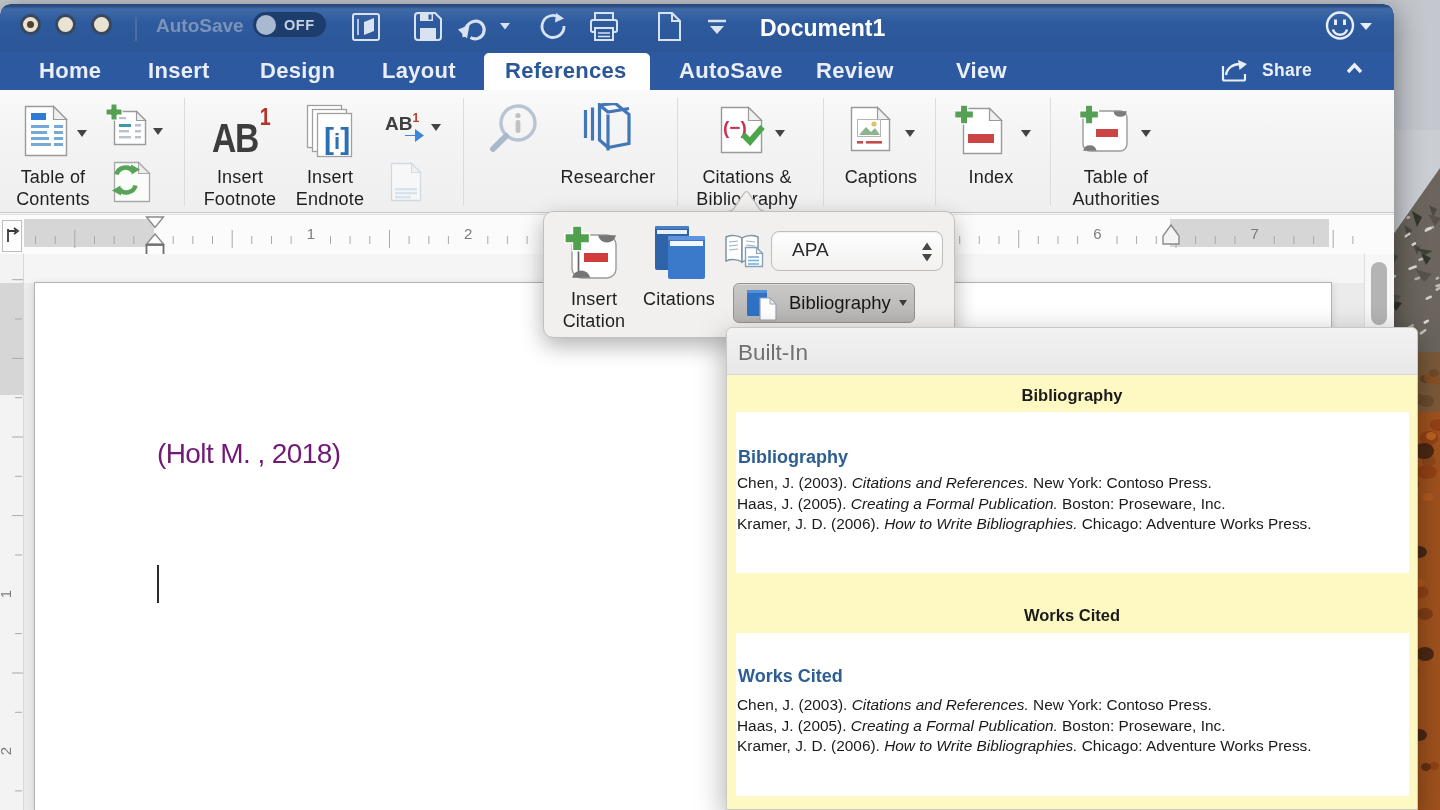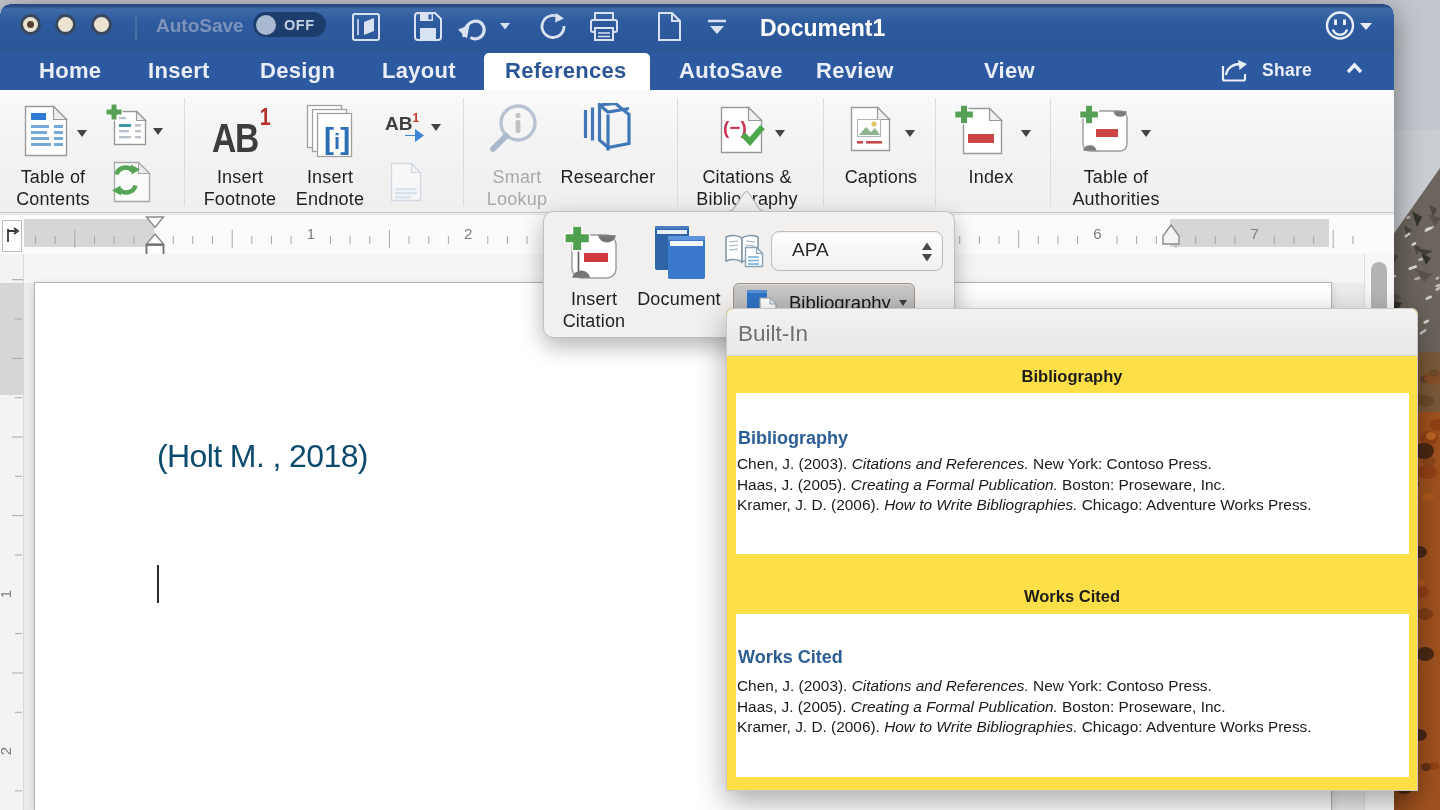--- a/index.html
+++ b/index.html
@@ -34,21 +34,21 @@
   #rulerH { left:0; top:210px; width:1394px; height:40px; background:#fbfbfb;
     border-top:1px solid #e2e1e1; }
   
   #docarea { left:0; top:250px; width:1394px; height:556px; background:#ecebeb; }
   #page { position:absolute; left:34px; top:28px; width:1298px; height:528px;
     background:#fff; border:1px solid #b3b2b2; border-bottom:none;
     box-shadow:0 2px 8px rgba(0,0,0,.12); }
   
   #popup1 { left:543px; top:211px; width:412px; height:127px; background:#f1f0ef;
     border:1px solid #c2c0be; border-radius:10px; box-shadow:0 8px 22px rgba(0,0,0,.3); }
-  #menu { left:726px; top:308px; width:692px; height:483px; background:#fde047;
+  #menu { left:726px; top:327px; width:692px; height:483px; background:#fef9c3;
     border:1px solid #c8c7c6; border-radius:6px 6px 0 0; box-shadow:0 10px 30px rgba(0,0,0,.35);padding-left:34px; }
 </style>
 </head>
 <body>
 <div id="wallpaper" class="abs">
 <svg class="abs" style="left:1388px;top:0;" width="52" height="810" viewBox="0 0 52 810">
 <rect x="0" y="0" width="52" height="810" fill="#c4c8ce"></rect>
 <rect x="0" y="130" width="52" height="120" fill="#cacdd2"></rect>
 <polygon points="0,242 52,168 52,352 0,352" fill="#6b655d"></polygon>
 <polygon points="25,244 32,247 29,255" fill="#4a463f" opacity="0.9"></polygon>
@@ -192,21 +192,21 @@
   </div>
   <div id="tabbar" class="abs">
     <div id="tabsel"></div>
     <div class="tab" style="left:39px;">Home</div>
     <div class="tab" style="left:148px;">Insert</div>
     <div class="tab" style="left:260px;">Design</div>
     <div class="tab" style="left:382px;">Layout</div>
     <div class="tab" style="left:505px;color:#2b5796;">References</div>
     <div class="tab" style="left:679px;">AutoSave</div>
     <div class="tab" style="left:816px;">Review</div>
-    <div class="tab" style="left:984px;text-align:right;">View</div>
+    <div class="tab" style="left:956px;text-align:right;">View</div>
     <svg class="abs" style="left:1221px;top:7px;" width="145" height="26" viewBox="0 0 145 26" fill="none" stroke="#e9eef7" stroke-width="2.2">
       <path d="M2 7 v13 a1.5 1.5 0 0 0 1.5 1.5 h19 a1.5 1.5 0 0 0 1.5-1.5 v-5"></path>
       <path d="M5 16 c1 -7 7 -11 14 -11" stroke-width="2.4"></path>
       <path d="M17 1 l9 4 l-7.5 6 z" fill="#e9eef7" stroke="none"></path>
       <path d="M127 13 l6.5 -7 l6.5 7" stroke-width="3.4"></path>
     </svg>
     <div class="tab" style="left:1262px;font-size:17.5px;">Share</div>
   </div>
   <div id="ribbon" class="abs">
 
@@ -278,21 +278,20 @@
         </g>
     </svg>
     <div class="rsep" style="left:463px;"></div>
 
     <svg class="abs" style="left:484px;top:13px;" width="56" height="52" viewBox="0 0 56 52">
       <circle cx="34" cy="20" r="17" fill="none" stroke="#b9c4d2" stroke-width="3.4"></circle>
       <line x1="22" y1="33" x2="9" y2="46" stroke="#a9b8cb" stroke-width="6" stroke-linecap="round"></line>
       <circle cx="34" cy="12.5" r="2.6" fill="#c2c2c2"></circle>
       <rect x="31.6" y="17" width="4.8" height="13" rx="2" fill="#c2c2c2"></rect>
     </svg>
-    <div class="rlabel" style="left:455px;top:76px;width:124px;color:#a9a9a9;">Smart<br>Lookup</div>
     <svg class="abs" style="left:583px;top:13px;" width="48" height="52" viewBox="0 0 48 52">
       <g fill="none" stroke="#4177b6" stroke-width="3.2">
         <path d="M2.5 7 v28"></path>
         <path d="M9.5 4.5 v33"></path>
         <path d="M16.5 2 l16 -1.5 l13.5 11 v29 l-21 4 l-8.5 -7.5 v-35 l8.5 7 l21 -3.5"></path>
         <path d="M25 11.5 v36"></path>
       </g>
     </svg>
     <div class="rlabel" style="left:546px;top:76px;width:124px;">Researcher</div>
     <div class="rsep" style="left:677px;"></div>
@@ -428,21 +427,21 @@
       <rect x="2.5" y="30" width="17" height="10.5" fill="#fdfdfd" stroke="#6e6e6e" stroke-width="1.8"></rect>
     </svg>
 
     <svg class="abs" style="left:1161px;top:4px;" width="20" height="27" viewBox="0 0 20 27">
       <path d="M2 25 v-8 l8 -11 l8 11 v8 z" fill="#f4f4f4" stroke="#8a8a8a" stroke-width="1.4"></path>
     </svg>
   </div>
   <div id="docarea" class="abs">
     <div class="abs" style="left:0;top:0;width:1394px;height:29px;background:#f6f5f5;"></div>
     <div id="page"></div>
-    <div class="abs" style="left:157px;top:184px;font-size:32px;color:#0c4a6e;letter-spacing:-0.6px;">(Holt M. , 2018)</div>
+    <div class="abs" style="left:157px;top:184px;font-size:28px;color:#701a75;letter-spacing:-0.6px;">(Holt M. , 2018)</div>
     <div class="abs" style="left:157px;top:311px;width:2px;height:38px;background:#2a2a2a;"></div>
 
     <div class="abs" style="left:0;top:0;width:24px;height:556px;background:#f4f3f3;border-right:1px solid #d8d8d8;">
       <div class="abs" style="left:0;top:29px;width:24px;height:112px;background:#d7d6d6;"></div>
     </div>
     <svg class="abs" style="left:0;top:0;" width="24" height="556" viewBox="0 0 24 556">
       <g stroke="#a9a9a9" stroke-width="1">
         <line x1="12" y1="25.7" x2="23" y2="25.7"></line>
         <line x1="15" y1="65.0" x2="22" y2="65.0"></line>
         <line x1="12" y1="104.4" x2="23" y2="104.4"></line>
@@ -487,21 +486,21 @@
       <rect x="3" y="2" width="34" height="44" rx="2" fill="#2f64a8"></rect>
       <rect x="5" y="6" width="30" height="4" fill="#eaf1fa"></rect>
       <rect x="3" y="2" width="34" height="3" rx="1" fill="#4a7fc4"></rect>
     </g>
     <g>
       <rect x="16" y="12" width="37" height="43" rx="2" fill="#3b79cb"></rect>
       <rect x="18" y="17" width="33" height="5" fill="#f2f7fd"></rect>
       <rect x="16" y="12" width="37" height="4" rx="1" fill="#5d94dd"></rect>
     </g>
   </svg>
-  <div class="rlabel" style="left:73px;top:76px;width:124px;">Document</div>
+  <div class="rlabel" style="left:73px;top:76px;width:124px;">Citations</div>
 
   <svg class="abs" style="left:180px;top:22px;" width="42" height="36" viewBox="0 0 42 36">
     <path d="M2 3 c5 -2 12 -2 16 1 v24 c-4 -3 -11 -3 -16 -1 z" fill="#fff" stroke="#7e93a8" stroke-width="1.5"></path>
     <path d="M34 3 c-5 -2 -12 -2 -16 1 v24 c4 -3 11 -3 16 -1 z" fill="#fff" stroke="#7e93a8" stroke-width="1.5"></path>
     <g stroke="#9db0c2" stroke-width="1.2">
         <line x1="5" y1="8" x2="14" y2="7"></line>
         <line x1="5" y1="12" x2="14" y2="11"></line>
         <line x1="5" y1="16" x2="14" y2="15"></line>
         <line x1="22" y1="7" x2="31" y2="8"></line>
         <line x1="22" y1="11" x2="31" y2="12"></line>

